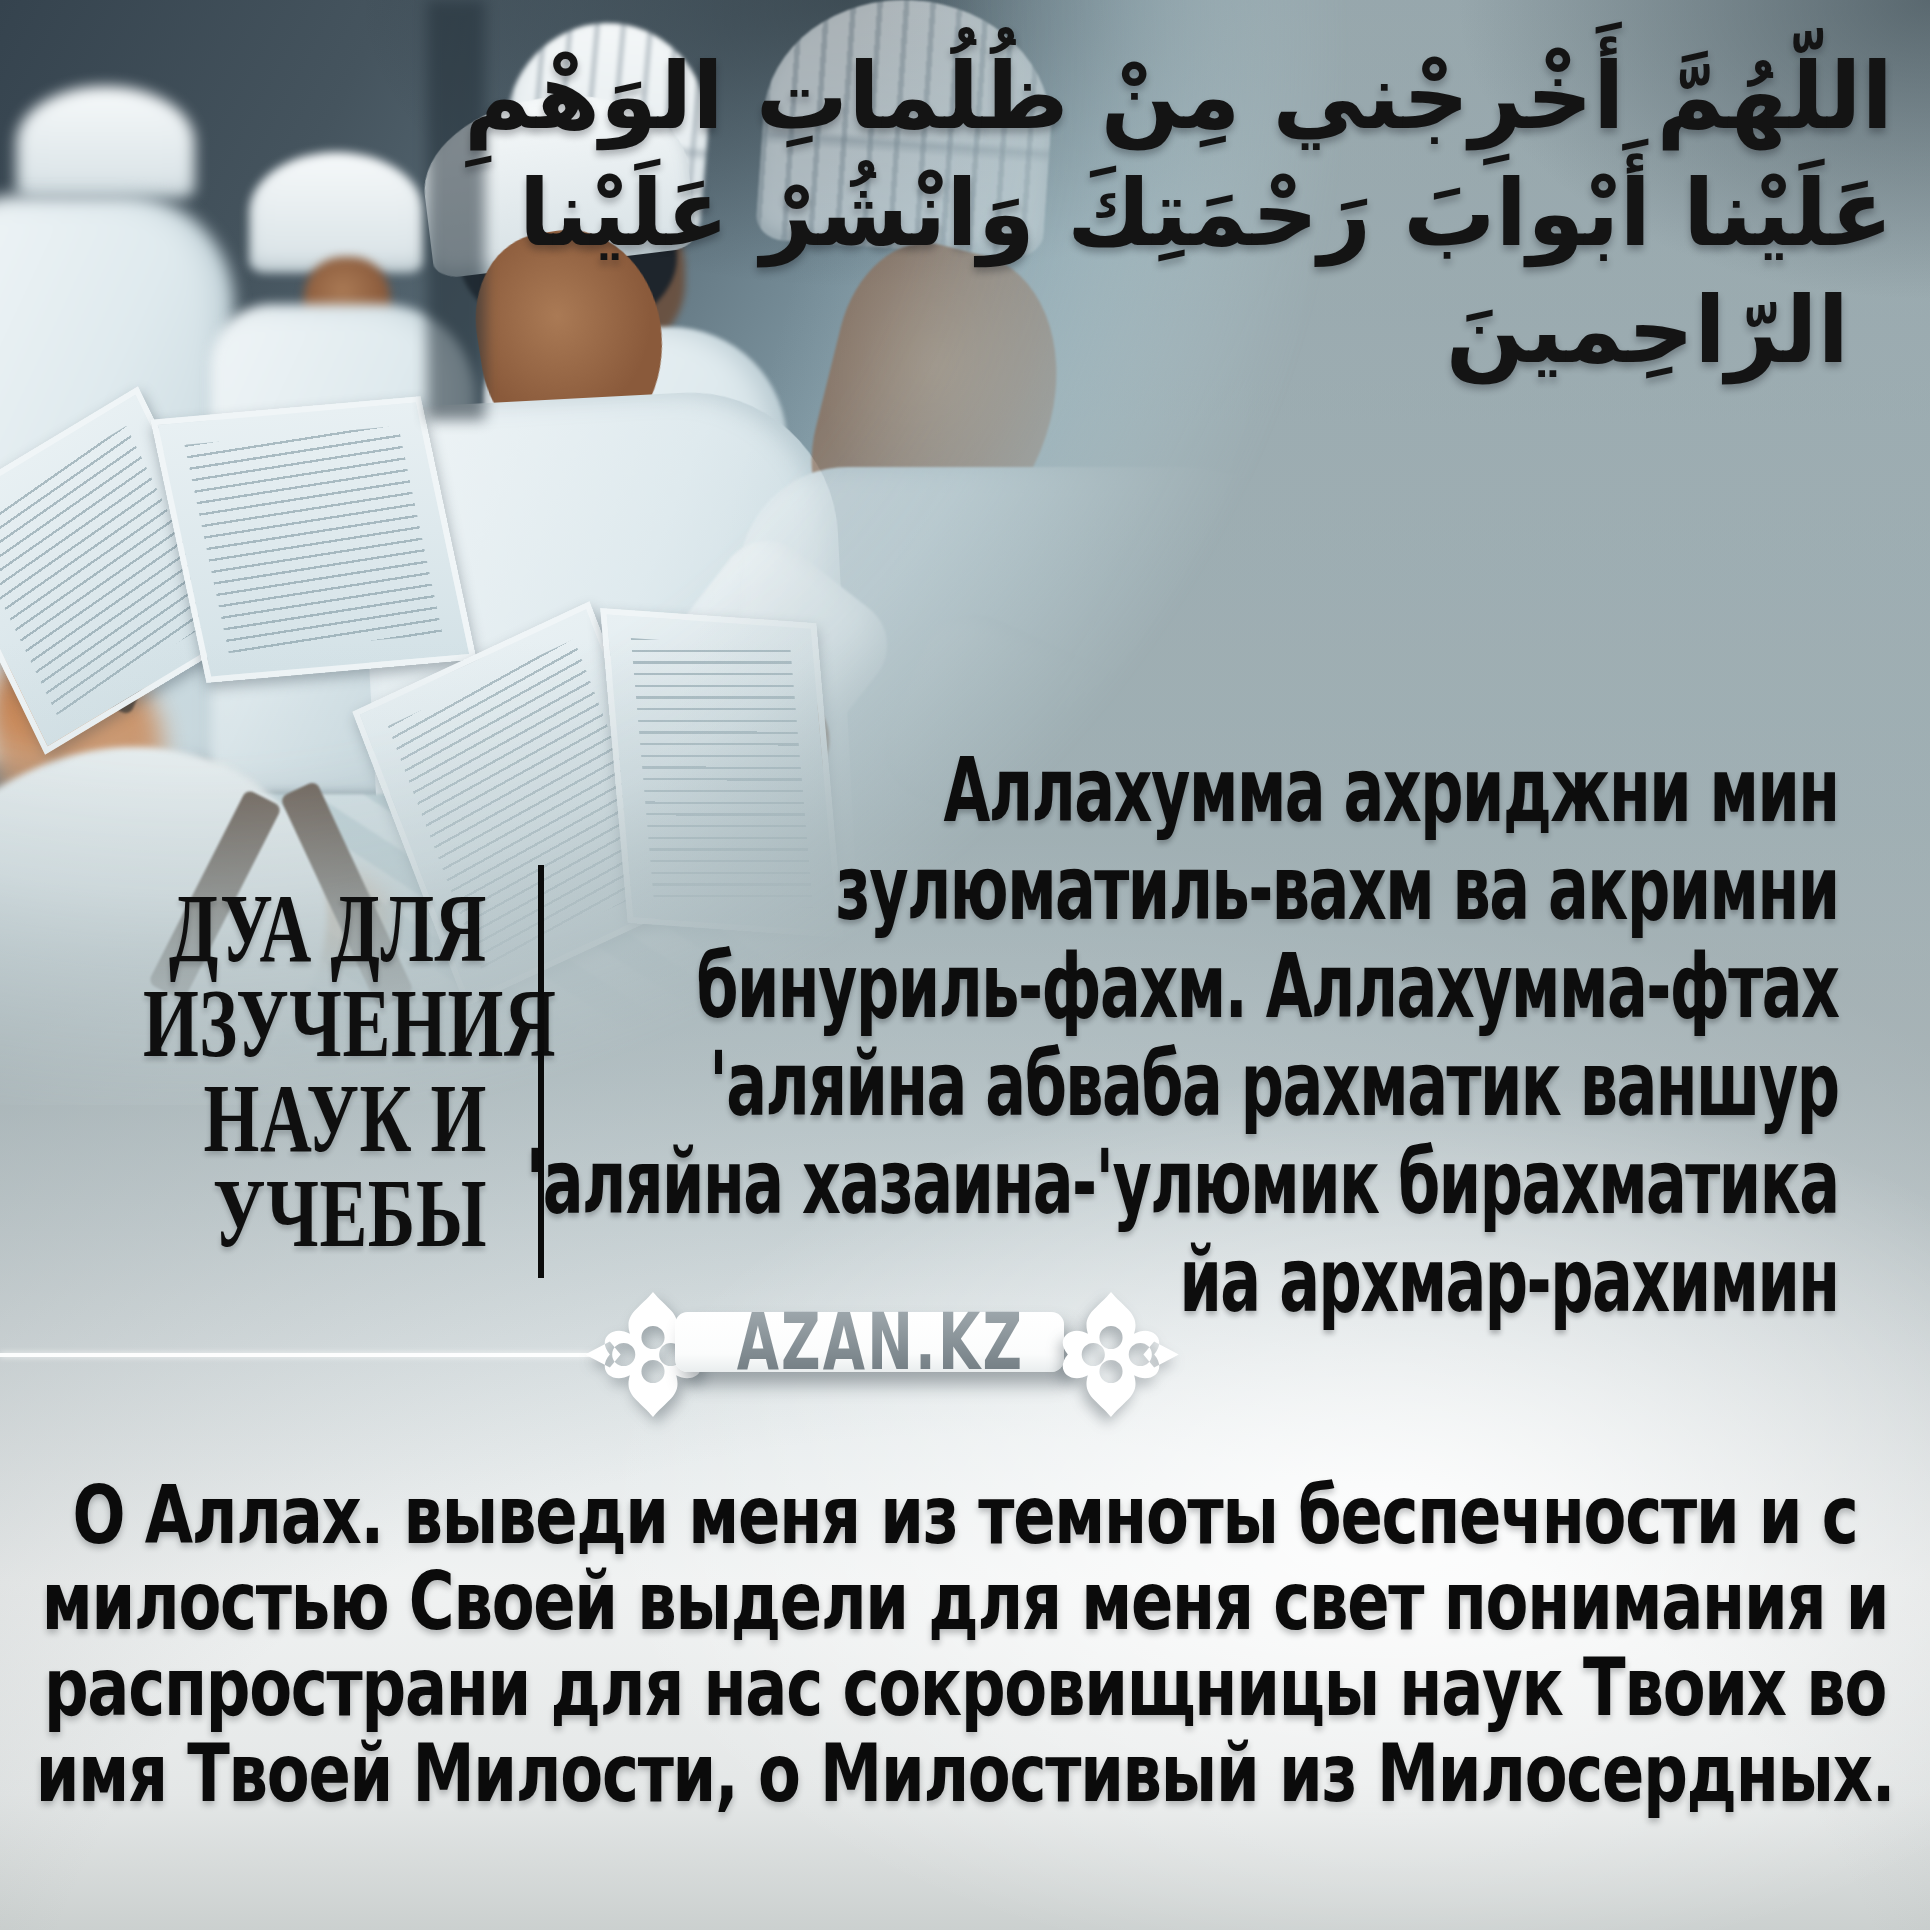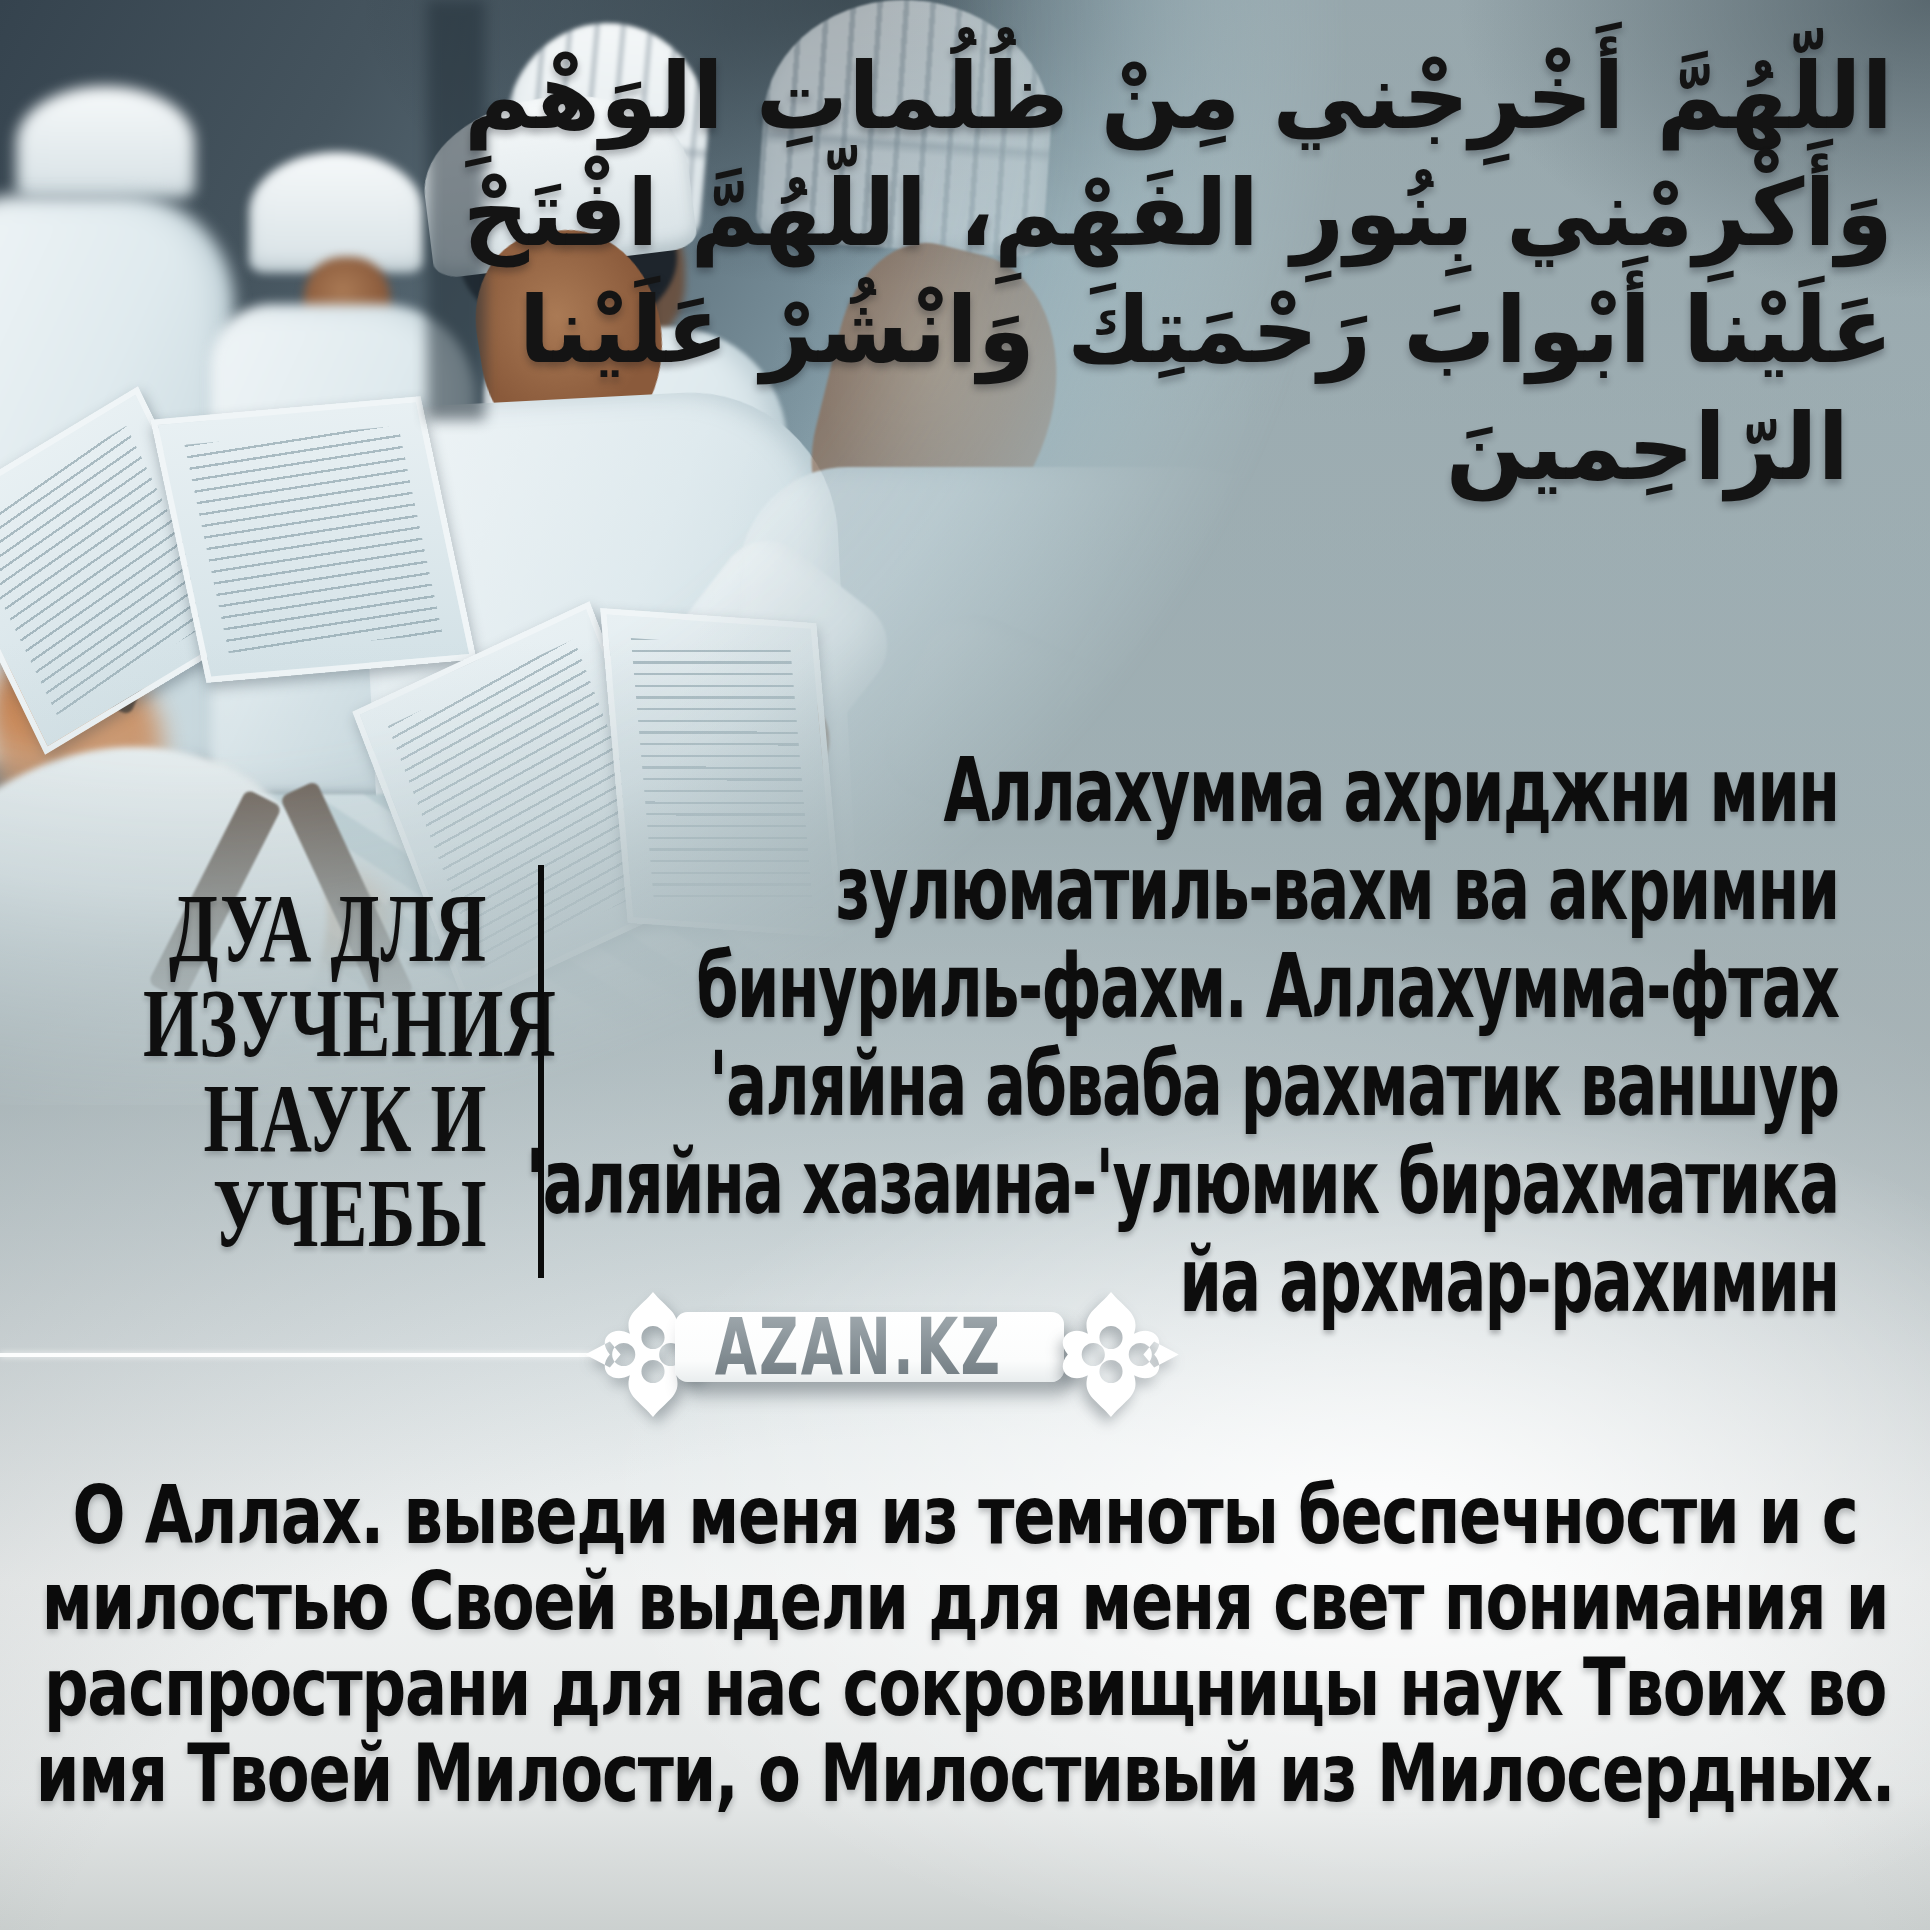--- a/index.html
+++ b/index.html
@@ -79,24 +79,24 @@
     font-size:97px; line-height:95px; letter-spacing:0.8px;
     transform:scaleX(.74); transform-origin:100% 0;
     text-shadow:0 3.9px 6.2px rgba(10,15,20,.2);
   }
   .divider{position:absolute; left:538px; top:865px; width:6.2px; height:413px; background:#0b0b0b; z-index:3;}
 
   .badge-line{position:absolute; left:0; top:1353px; width:601px; height:3.9px; z-index:3;
     background:rgba(255,255,255,.95); box-shadow:0 0 6.2px rgba(255,255,255,.8);}
   .badge{position:absolute; left:588px; top:1289px; width:588px; height:131px; z-index:4;}
   .badge-rect{
-    position:absolute; left:87px; top:23px; width:389px; height:70px; border-radius:12.5px;
+    position:absolute; left:87px; top:23px; width:389px; height:60px; border-radius:12.5px;
     background:linear-gradient(180deg,#ffffff 0%,#fbfcfc 70%,#e9edee 100%);
     box-shadow:7.8px 12.5px 17px rgba(58,70,77,.42);
-    display:flex; align-items:center; justify-content:flex-end;
+    display:flex; align-items:center; justify-content:flex-start;
   }
   .badge-rect span{
     font:700 78px/78px "DejaVu Sans",sans-serif; letter-spacing:3.1px;
     transform:scaleX(.70); color:#7e8990;
     background:linear-gradient(180deg,#a2abb0 0%, #6e797f 100%);
     -webkit-background-clip:text; background-clip:text; -webkit-text-fill-color:transparent;
   }
   .orn{position:absolute; top:0; filter:drop-shadow(4.7px 7.8px 6.2px rgba(58,70,77,.35));}
   .orn.left{left:-4.7px;}
   .orn.right{right:-4.7px; transform:scaleX(-1);}
@@ -173,21 +173,20 @@
     <div>
       <div class="abs page" style="left:397px;top:646px;width:249px;height:304px;transform:rotate(-21deg) skewY(-4deg);"></div>
       <div class="abs page" style="left:615px;top:615px;width:202px;height:304px;transform:rotate(-5deg) skewY(9deg);"></div>
     </div>
   </div>
 
   <div class="corner-shade"></div>
 
   <div class="arabic" lang="ar">
     <div class="ln">اللّهُمَّ أَخْرِجْني مِنْ ظُلُماتِ الوَهْمِ</div>
-    <div class="ln">وَأَكْرِمْني بِنُورِ الفَهْمِ، اللّهُمَّ افْتَحْ</div>
     <div class="ln">عَلَيْنا أَبْوابَ رَحْمَتِكَ وَانْشُرْ عَلَيْنا</div>
     <div class="ln indent">الرّاحِمينَ</div>
   </div>
 
   <div class="translit">
     <div>Аллахумма ахриджни мин</div>
     <div>зулюматиль-вахм ва акримни</div>
     <div>бинуриль-фахм. Аллахумма-фтах</div>
     <div>'аляйна абваба рахматик ваншур</div>
     <div>'аляйна хазаина-'улюмик бирахматика</div>

